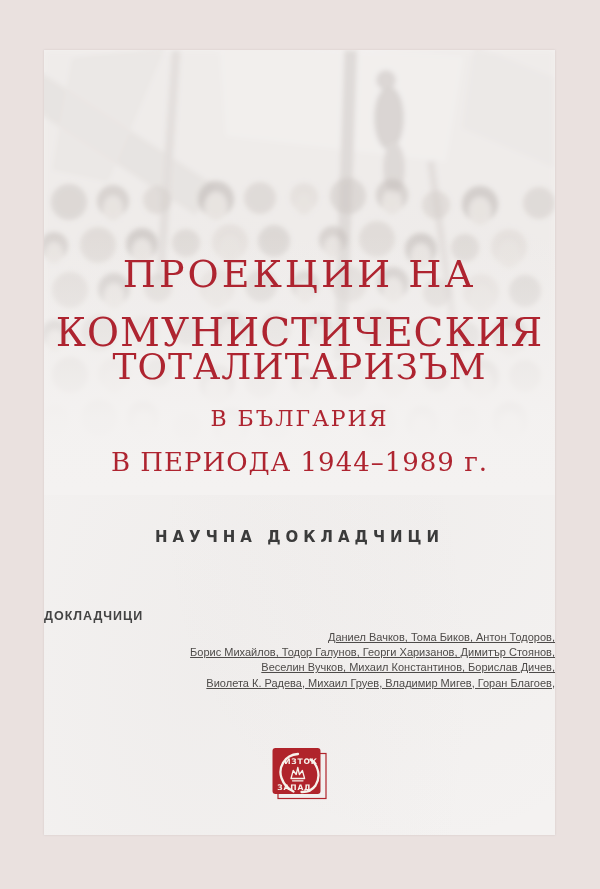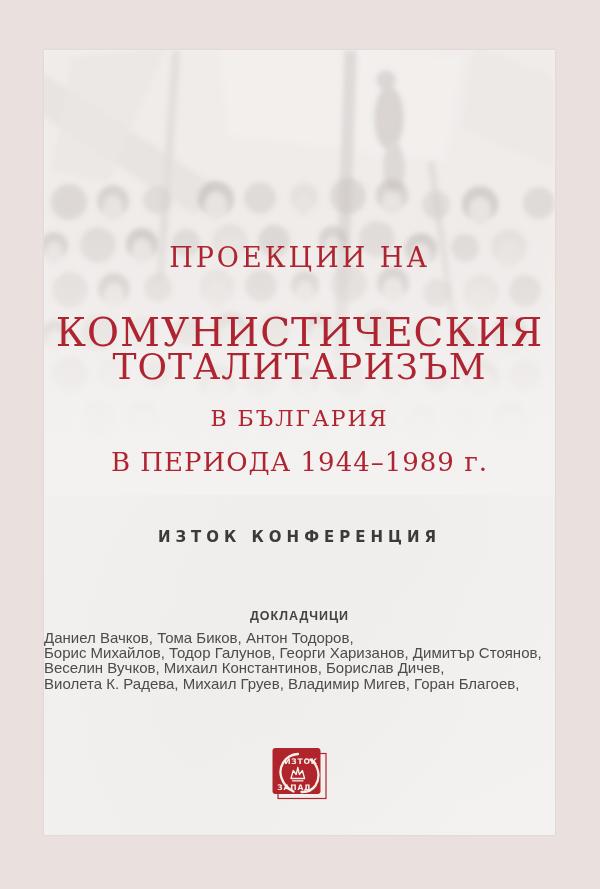--- a/index.html
+++ b/index.html
@@ -17,38 +17,38 @@
       radial-gradient(ellipse at 75% 60%, rgba(160,150,145,0.04), rgba(0,0,0,0) 50%);
     overflow:hidden;
     box-shadow:0 0 2px rgba(90,70,65,0.15);
   }
   .crowd{position:absolute;left:0;top:0;display:block;}
   .tline{
     position:absolute;left:0;width:100%;text-align:center;
     font-family:"DejaVu Serif","Liberation Serif",serif;
     color:#ae2430;white-space:nowrap;
   }
-  .t1{top:192px;font-size:27px;letter-spacing:3px;}
+  .t1{top:202px;font-size:38px;letter-spacing:3px;}
   .t2{top:260px;font-size:39px;letter-spacing:1px;}
   .t3{top:296px;font-size:36px;letter-spacing:1px;}
   .s1{top:356px;font-size:22px;letter-spacing:2px;}
   .s2{top:397px;font-size:26px;letter-spacing:1px;}
   .conf{
     position:absolute;left:0;top:478px;width:100%;text-align:center;
     font-family:"DejaVu Sans","Liberation Sans",sans-serif;
     font-size:15px;font-weight:bold;letter-spacing:5px;color:#3b3b3b;
     white-space:nowrap;
   }
   .spk-head{
-    position:absolute;left:0;top:559px;width:100%;text-align:center;
+    position:absolute;left:0;top:559px;width:100%;
     font-size:12.5px;font-weight:bold;letter-spacing:1px;color:#434343;
   }
   .names{
-    position:absolute;left:0;top:580px;width:100%;text-align:left;
-    font-size:15px;line-height:15.2px;color:#4e4b49;
+    position:absolute;left:0;top:580px;width:100%;text-align:right;
+    font-size:11px;line-height:15.2px;color:#4e4b49;text-decoration:underline;
   }
   .logo{position:absolute;left:50%;top:697px;transform:translateX(-50%);display:block;}
   .logo text{
     font-family:"DejaVu Sans","Liberation Sans",sans-serif;
     font-weight:bold;font-size:7.6px;letter-spacing:0.8px;fill:#f7f3ec;
   }
 </style>
 </head>
 <body>
 
@@ -187,21 +187,21 @@
       <rect x="0" y="0" width="511" height="445" fill="#f4f2f1" opacity="0.35"></rect>
       <rect x="0" y="185" width="511" height="260" fill="url(#fadeg)"></rect>
     </svg>
 
     <div class="tline t1">ПРОЕКЦИИ НА</div>
     <div class="tline t2">КОМУНИСТИЧЕСКИЯ</div>
     <div class="tline t3">ТОТАЛИТАРИЗЪМ</div>
     <div class="tline s1">В БЪЛГАРИЯ</div>
     <div class="tline s2">В ПЕРИОДА 1944–1989 г.</div>
 
-    <div class="conf">ИЗТОК КОНФЕРЕНЦИЯ</div>
+    <div class="conf">НАУЧНА ДОКЛАДЧИЦИ</div>
 
     <div class="spk-head">ДОКЛАДЧИЦИ</div>
     <div class="names">
       <div>Даниел Вачков, Тома Биков, Антон Тодоров,</div>
       <div>Борис Михайлов, Тодор Галунов, Георги Харизанов, Димитър Стоянов,</div>
       <div>Веселин Вучков, Михаил Константинов, Борислав Дичев,</div>
       <div>Виолета К. Радева, Михаил Груев, Владимир Мигев, Горан Благоев,</div>
     </div>
 
     <svg class="logo" width="58" height="54" viewBox="0 0 58 54">

